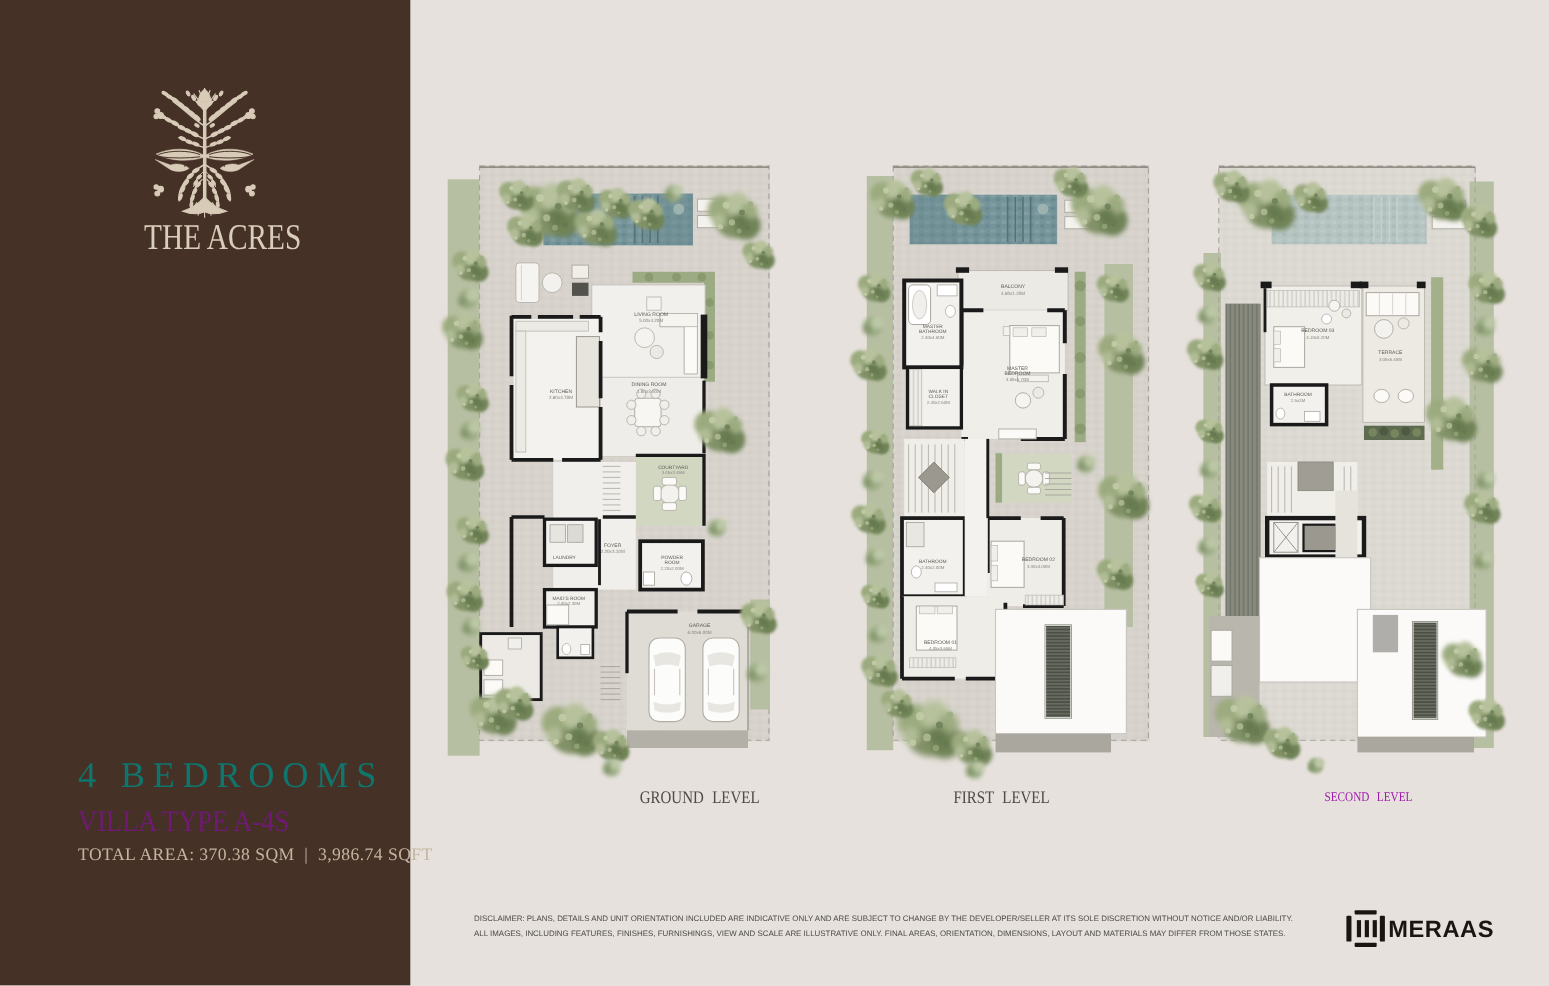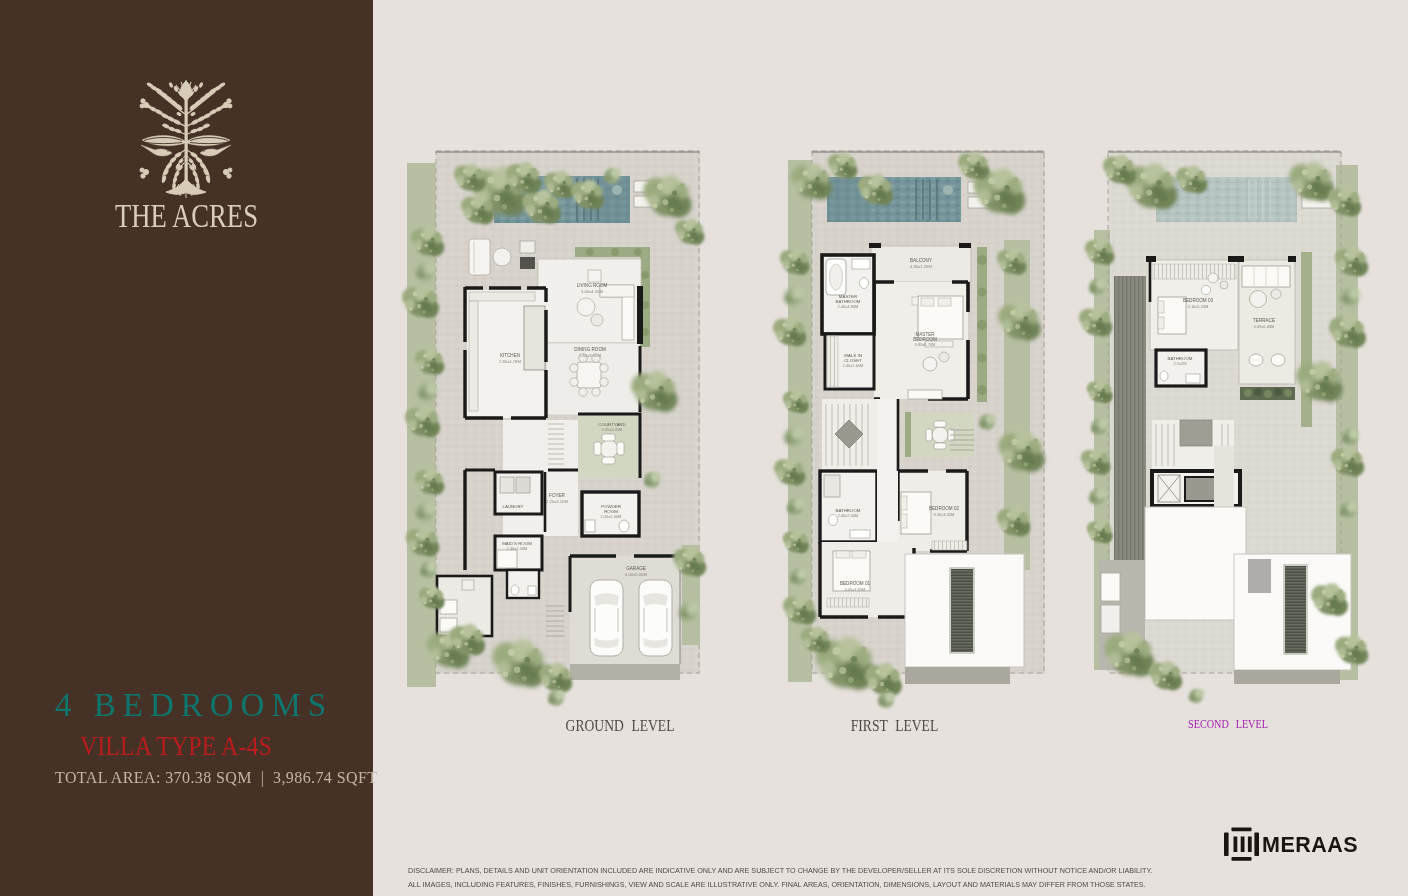--- a/index.html
+++ b/index.html
@@ -1,19 +1,19 @@
 <!DOCTYPE html>
 <html><head>
 <meta charset="utf-8">
 <style>
   html,body{margin:0;padding:0;}
   body{width:1408px;height:896px;background:#e6e1dc;position:relative;overflow:hidden;
        font-family:"Liberation Sans", sans-serif;}
   .abs{position:absolute;}
-  .serif{font-family:"Liberation Serif", serif;}
+  .serif{font-family:"Liberation Serif", serif;padding-left:16px;}
 </style>
 </head>
 <body>
 
 <div class="abs" style="left:0;top:0;width:373px;height:896px;background:#453126;"></div>
 
 <div class="abs" style="left:139px;top:80px;width:94px;height:120px;">
 <svg width="94" height="120" viewBox="0 0 94 120">
 <defs>
 <g id="ornhalf" fill="#d8ccb8" stroke="#d8ccb8">
@@ -91,21 +91,21 @@
 <path d="M47,99 C41,106 34,110 27,112 C35,115 42,115 47,112.5 C52,115 59,115 67,112 C60,110 53,106 47,99 Z"></path>
 <path d="M47,100 L47,118 M40,104 L34,114 M54,104 L60,114 M44,102 L41,116 M50,102 L53,116" stroke-width="1" fill="none"></path>
 </g>
 </svg>
 </div>
 
 <div class="abs serif" style="left:0;top:198px;width:373px;text-align:center;color:#d9cdbb;font-size:33px;"><span style="display:inline-block;transform:scaleX(0.808);transform-origin:center;">THE ACRES</span></div>
 
 <div class="abs serif" style="left:55px;top:687px;color:#0f766e;font-size:33px;letter-spacing:7px;white-space:nowrap;">4 BEDROOMS</div>
 
-<div class="abs serif" style="left:55px;top:731px;color:#b91c1c;font-size:27px;white-space:nowrap;margin-left:25px;"><span style="display:inline-block;transform:scaleX(0.89);transform-origin:left;">VILLA TYPE A-4S</span></div>
+<div class="abs serif" style="left:55px;top:731px;color:#701a75;font-size:27px;white-space:nowrap;"><span style="display:inline-block;transform:scaleX(0.89);transform-origin:left;">VILLA TYPE A-4S</span></div>
 
 <div class="abs serif" style="left:55px;top:769px;color:#c3b5a0;font-size:16px;letter-spacing:0.4px;white-space:nowrap;">TOTAL AREA: 370.38 SQM &nbsp;|&nbsp; 3,986.74 SQFT</div>
 
 <svg class="abs" style="left:0;top:0;" width="1408" height="896" viewBox="0 0 1408 896">
 <defs>
   <filter id="tb" x="-70%" y="-70%" width="240%" height="240%">
         <feGaussianBlur stdDeviation="1.7"></feGaussianBlur>
       </filter>
   <g id="tr">
     <g filter="url(#tb)">
@@ -760,16 +760,16 @@
 <text x="1262" y="851.5" font-size="21.5" font-weight="bold" fill="#1b1512" font-family="Liberation Sans" letter-spacing="0.5">MERAAS</text>
 </g>
 </svg>
 
 <div class="abs serif" style="left:444px;top:717px;width:240px;text-align:right;color:#4e4a45;font-size:16px;word-spacing:5px;"><span style="display:inline-block;transform:scaleX(0.85);transform-origin:center;">GROUND LEVEL</span></div>
 
 <div class="abs serif" style="left:774px;top:717px;width:240px;text-align:center;color:#4e4a45;font-size:16px;word-spacing:5px;"><span style="display:inline-block;transform:scaleX(0.85);transform-origin:center;">FIRST LEVEL</span></div>
 
 <div class="abs serif" style="left:1108px;top:717px;width:240px;text-align:center;color:#a21caf;font-size:12px;word-spacing:5px;"><span style="display:inline-block;transform:scaleX(0.85);transform-origin:center;">SECOND LEVEL</span></div>
 
-<div class="abs" style="left:408px;top:828px;color:#4c4a47;font-size:7.2px;letter-spacing:0;line-height:14.2px;white-space:nowrap;margin-top:36px;">
+<div class="abs" style="left:431px;top:828px;color:#4c4a47;font-size:7.2px;letter-spacing:0;line-height:14.2px;white-space:nowrap;">
 DISCLAIMER: PLANS, DETAILS AND UNIT ORIENTATION INCLUDED ARE INDICATIVE ONLY AND ARE SUBJECT TO CHANGE BY THE DEVELOPER/SELLER AT ITS SOLE DISCRETION WITHOUT NOTICE AND/OR LIABILITY.<br>
 ALL IMAGES, INCLUDING FEATURES, FINISHES, FURNISHINGS, VIEW AND SCALE ARE ILLUSTRATIVE ONLY. FINAL AREAS, ORIENTATION, DIMENSIONS, LAYOUT AND MATERIALS MAY DIFFER FROM THOSE STATES.
 </div>
 
 </body></html>

